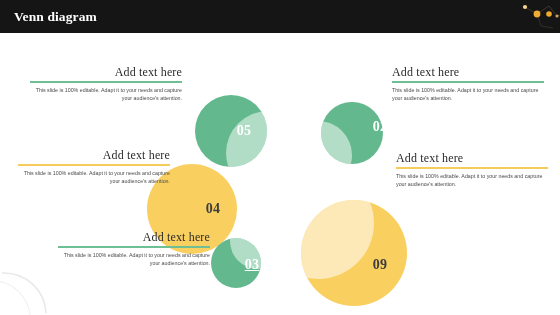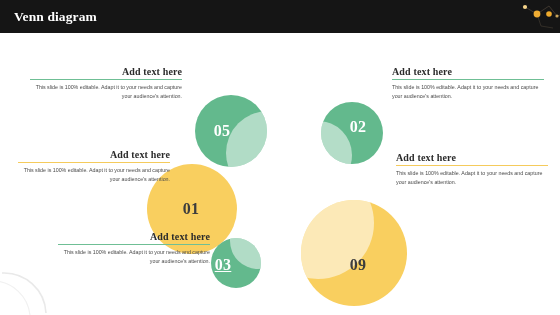--- a/index.html
+++ b/index.html
@@ -59,40 +59,41 @@
     width: 560px;
     height: 282px;
   }
   .venn-svg {
     position: absolute;
     left: 0; top: 0;
   }
   .venn-label {
     position: absolute;
     font-family: "Liberation Serif", serif;
-    font-size: 16px;
+    font-size: 14px;
     font-weight: bold;
     color: #ffffff;
     letter-spacing: 0.3px;
     transform: translate(-50%, -50%);
     pointer-events: none;
+    margin-left: 22px;
   }
   .venn-label.dark {
     color: #3d3d3d;
   }
 
   
   .callout {
     position: absolute;
     width: 152px;
   }
   .callout .ct-title {
     font-family: "Liberation Serif", serif;
-    font-weight: bold;
-    font-size: 10px;
+    font-weight: normal;
+    font-size: 12px;
     color: #2b2b2b;
     letter-spacing: 0.15px;
     margin: 0 0 2px 0;
     line-height: 1.1;
   }
   .callout .ct-rule {
     height: 1.4px;
     width: 100%;
     margin: 0 0 3px 0;
     background: #6fbf95;
@@ -189,22 +190,22 @@
       <g>
         <circle cx="354" cy="220" r="53" fill="#f9cf5f"></circle>
         <g clip-path="url(#clip02)">
           <circle cx="318" cy="190" r="56" fill="#ffffff" opacity="0.55"></circle>
         </g>
       </g>
     </svg>
 
     <div class="venn-label" style="left:222px; top:98px;">05</div>
     <div class="venn-label" style="left:358px; top:94px;">02</div>
-    <div class="venn-label dark" style="left:191px; top:176px;">01</div>
-    <div class="venn-label" style="left:223px; top:232px;text-decoration:underline;">03</div>
+    <div class="venn-label dark" style="left:191px; top:176px;">04</div>
+    <div class="venn-label" style="left:230px; top:232px;text-decoration:underline;">03</div>
     <div class="venn-label dark" style="left:358px; top:232px;">09</div>
   </div>
 
   <div class="callout align-right" style="left:30px; top:66px;">
     <p class="ct-title">Add text here</p>
     <div class="ct-rule"></div>
     <p class="ct-body">This slide is 100% editable. Adapt it to your needs and capture your audience's attention.</p>
   </div>
 
   <div class="callout align-left" style="left:392px; top:66px;">

